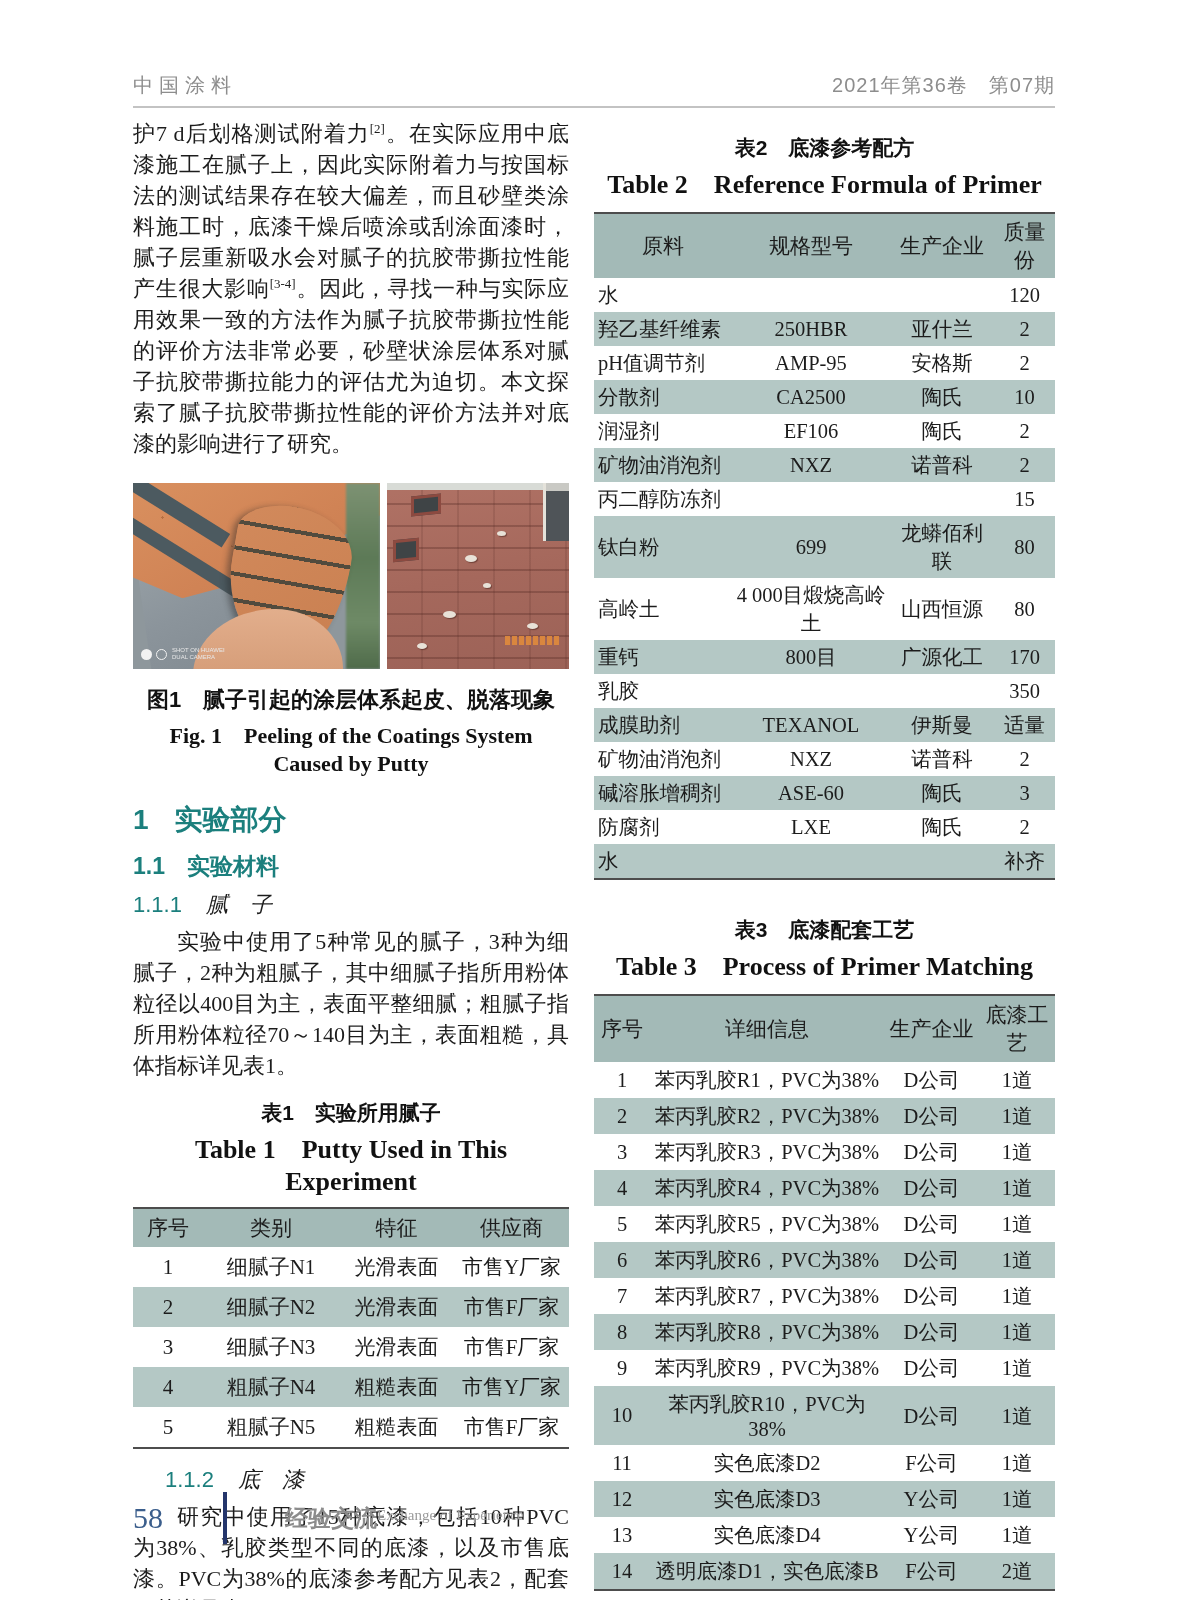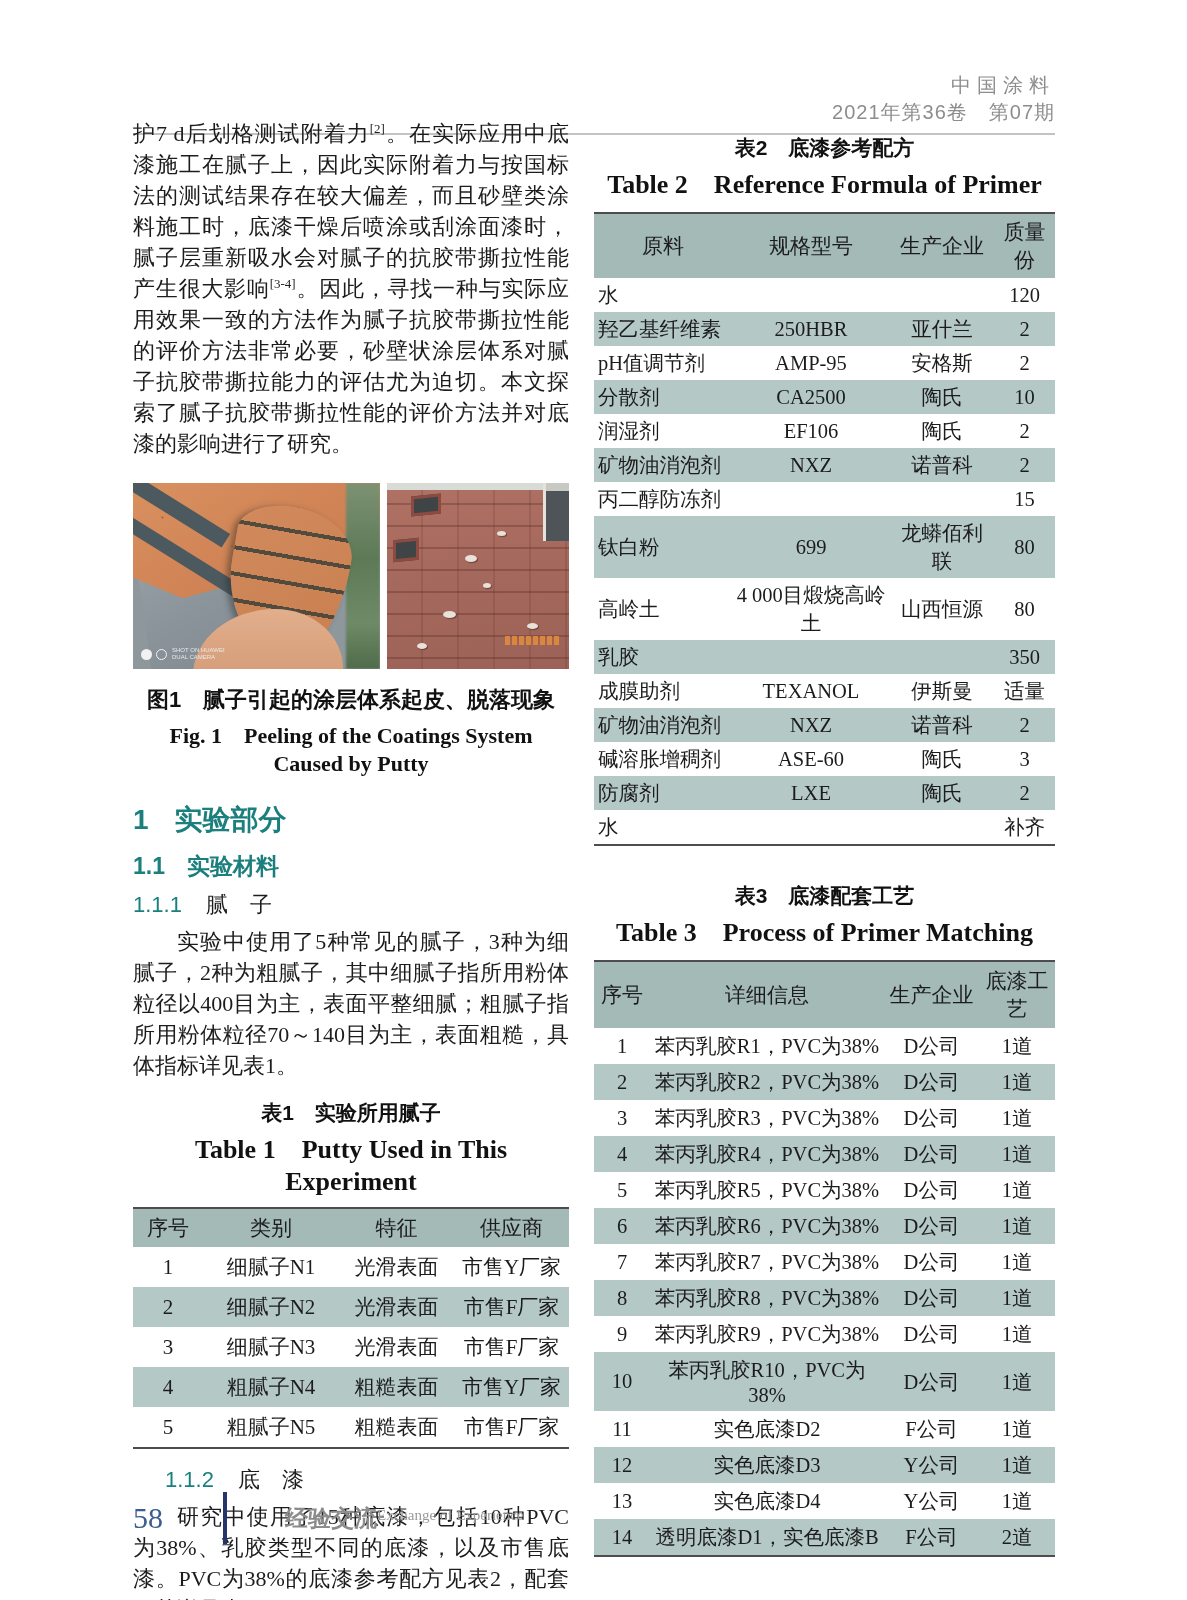--- a/index.html
+++ b/index.html
@@ -9,21 +9,21 @@
     background:#ffffff; overflow:hidden;
     font-family:"Liberation Serif","DejaVu Serif",serif;
     color:#1e1e1e;
   }
   
   .pg-header {
     position:absolute; left:133px; right:132px; top:72px;
     display:flex; justify-content:space-between; align-items:flex-end;
     padding-bottom:7px; border-bottom:2px solid #c3c3c3;
     font-family:"Liberation Sans","DejaVu Sans",sans-serif;
-    color:#8d8d8d; font-size:20px;flex-direction:column;
+    color:#8d8d8d; font-size:20px;
   }
   .pg-header .journal { letter-spacing:6px; }
   .pg-header .issue { letter-spacing:1px; }
   
   .cols { position:absolute; left:133px; top:118px; width:922px; display:flex; }
   .col-left  { width:436px; }
   .col-right { width:461px; margin-left:25px; }
   
   .para {
     font-size:22px; line-height:31px; text-align:justify; color:#1c1c1c;
@@ -41,21 +41,21 @@
     font-family:"Liberation Sans","DejaVu Sans",sans-serif;
     color:var(--heading_teal); font-weight:bold; font-size:23px;
     margin:10px 0 8px 0;
   }
   .h2 .hnum { margin-right:22px; }
   .h3 { font-size:22px; margin:8px 0 6px 0; }
   .h3 .hnum {
     font-family:"Liberation Sans","DejaVu Sans",sans-serif;
     color:var(--heading_teal); margin-right:24px;
   }
-  .h3 .htitle { color:#1c1c1c; }
+  .h3 .htitle { color:#1c1c1c;font-style:italic; }
   
   .figure { margin-top:24px; }
   .photos { display:flex; height:186px; }
   .photo { position:relative; overflow:hidden; }
   .photo-left  { width:247px; margin-right:7px; background:#8e979c; }
   .photo-right { width:182px; }
   
   .pl-grey {
     position:absolute; left:0; top:30%; width:70%; height:80%;
     background:linear-gradient(160deg,#9aa3a8 0%,#8b949b 45%,#7e878e 100%);
@@ -373,20 +373,26 @@
                 <td>龙蟒佰利联</td>
                 <td>80</td>
               </tr>
               <tr>
                 <td>高岭土</td>
                 <td>4 000目煅烧高岭土</td>
                 <td>山西恒源</td>
                 <td>80</td>
               </tr>
               <tr>
+                <td>重钙</td>
+                <td>800目</td>
+                <td>广源化工</td>
+                <td>170</td>
+              </tr>
+              <tr>
                 <td>乳胶</td>
                 <td></td>
                 <td></td>
                 <td>350</td>
               </tr>
               <tr>
                 <td>成膜助剂</td>
                 <td>TEXANOL</td>
                 <td>伊斯曼</td>
                 <td>适量</td>

